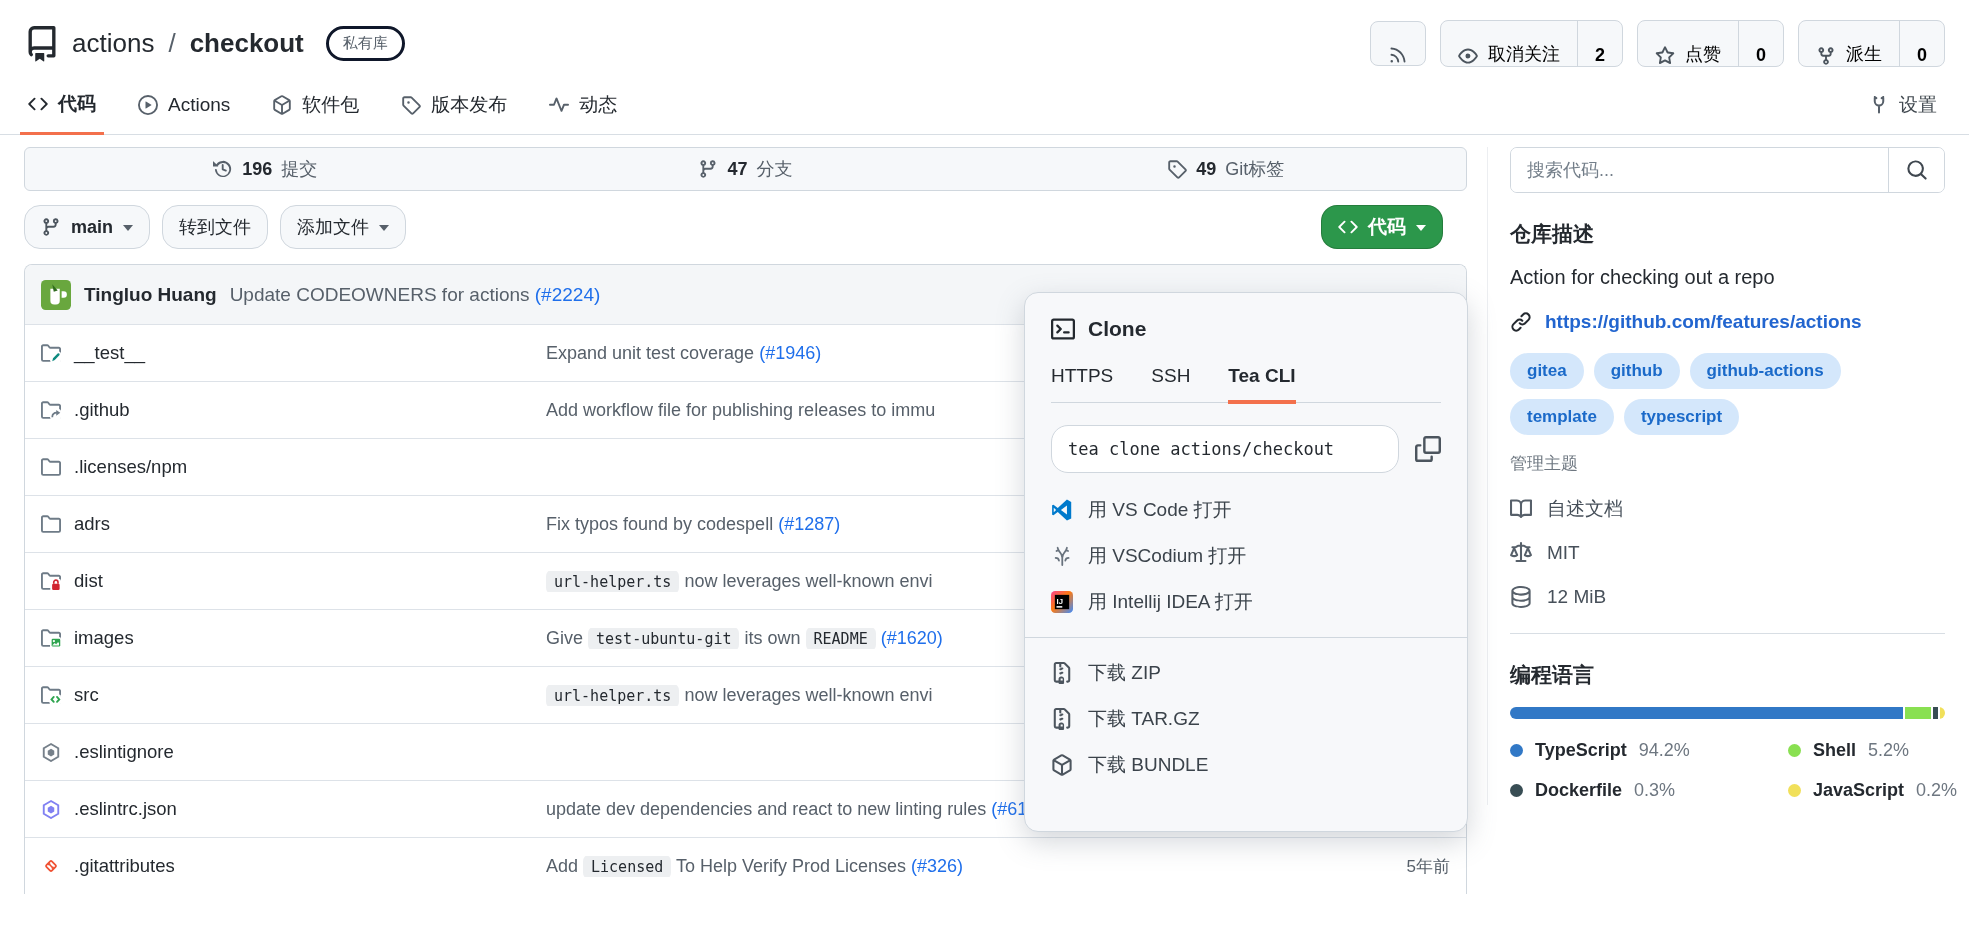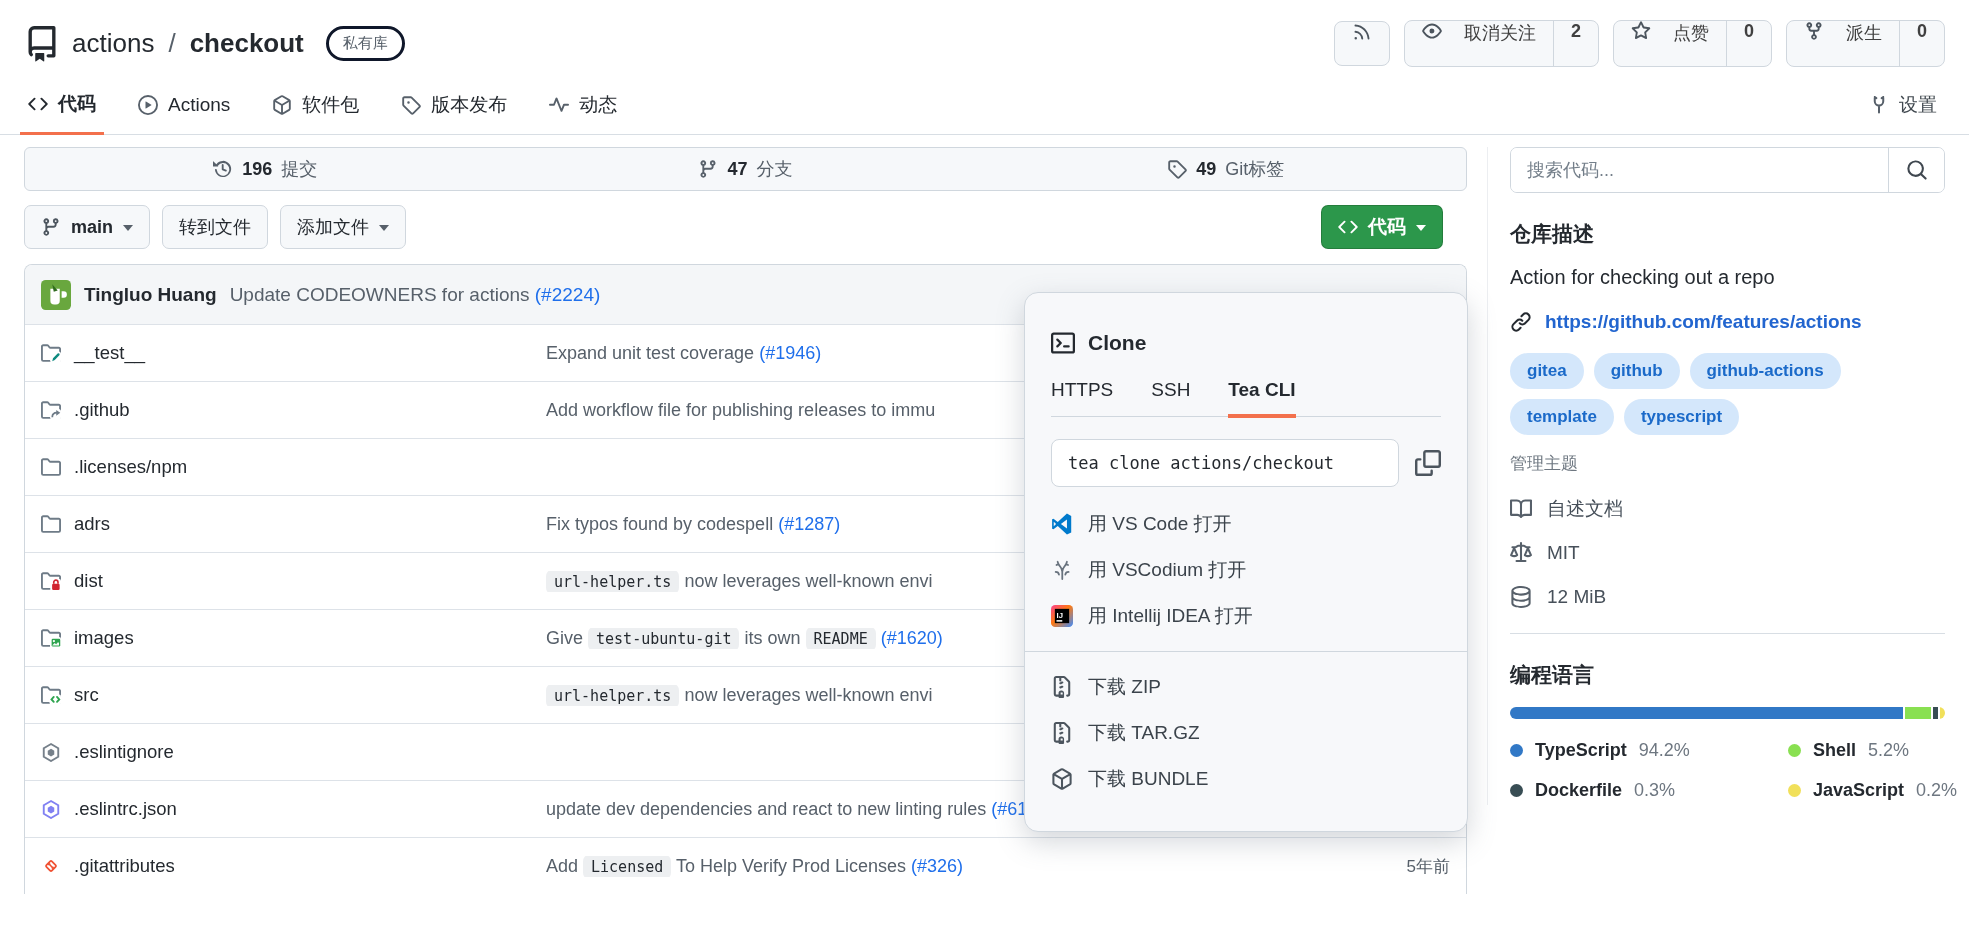--- a/index.html
+++ b/index.html
@@ -9,21 +9,21 @@
 .ic{display:inline-flex;align-items:center;justify-content:center;flex-shrink:0}
 
 .top{display:flex;align-items:center;padding:20px 24px 0 24px}
 .title-wrap{display:flex;align-items:center;gap:12px;color:#24292f}
 .repo-ic{color:#24292f}
 .owner{font-size:26px}
 .sep{font-size:26px;color:#57606a;margin:0 2px}
 .repo{font-size:26px;font-weight:700}
 .badge{font-size:15px;color:#57606a;border:3px solid #0f172a;border-radius:2em;padding:5px 14px;margin-left:10px;white-space:nowrap}
 .actions{margin-left:auto;display:flex;gap:14px;align-items:center}
-.btn{height:45px;background:#f6f8fa;border:1px solid #d0d7de;border-radius:8px;font-size:18px;display:inline-flex;align-items:flex-start;gap:22px;padding:0 17px;color:#404040;cursor:pointer;font-family:inherit}
+.btn{height:45px;background:#f6f8fa;border:1px solid #d0d7de;border-radius:8px;font-size:18px;display:inline-flex;align-items:flex-end;gap:10px;padding:0 17px;color:#000000;cursor:pointer;font-family:inherit}
 .btn .ic{color:#4c555e}
 .btn-group{display:flex;border:1px solid #d0d7de;border-radius:8px;overflow:hidden;background:#f6f8fa}
 .btn-group .btn{border:none;border-radius:0;background:transparent}
 .btn-group .count{border-left:1px solid #d0d7de;font-weight:700;padding:0 17px}
 
 .tabbar{margin-top:14px;padding:0 18px 0 20px;border-bottom:1px solid #d8dee4;display:flex;align-items:stretch}
 .tab{display:flex;gap:10px;align-items:center;padding:10px 8px 15px 8px;margin-right:26px;font-size:19px;color:#24292f}
 .tab .ic{color:#57606a}
 .tab.active{font-weight:700;border-bottom:3px solid #f3704c;margin-bottom:-1px}
 .tab.active .ic{color:#24292f}
@@ -32,48 +32,48 @@
 .content{display:flex;padding:12px 24px 0 24px;align-items:flex-start}
 .main{flex:1;min-width:0;margin-right:20px}
 .sidebar{width:458px;border-left:1px solid #eceef1;padding-left:22px;flex-shrink:0}
 
 .stats{height:44px;border:1px solid #d0d7de;background:#f6f8fa;border-radius:6px;display:flex;align-items:center}
 .stat{flex:1;display:flex;justify-content:center;align-items:center;gap:9px;color:#57606a;font-size:18px}
 .stat .ic{color:#57606a}
 .stat b{color:#24292f;font-weight:700}
 
 .toolbar{margin-top:14px;display:flex;gap:12px;align-items:center}
-.tbtn{height:44px;padding:0 16px;border:1px solid #d0d7de;background:#f6f8fa;border-radius:7px;font-size:18px;display:flex;gap:10px;align-items:center;color:#24292f;cursor:pointer;font-family:inherit}
+.tbtn{height:44px;padding:0 16px;border:1px solid #d0d7de;background:#f6f8fa;border-radius:16px;font-size:18px;display:flex;gap:10px;align-items:center;color:#24292f;cursor:pointer;font-family:inherit}
 .tbtn .ic{color:#4c555e}
 .tbtn b{font-weight:700}
 .caret{width:0;height:0;border:5px solid transparent;border-top:6px solid #57606a;margin-top:6px}
 .code-btn{margin-left:auto;margin-right:24px;background:#2c974b;border-color:rgba(27,93,42,.45);color:#fff;font-weight:600;font-size:19px}
 .code-btn .ic{color:#fff}
 .code-btn .caret{border-top-color:#fff}
 
 .filetable{margin-top:15px;border:1px solid #d0d7de;border-bottom:none;border-radius:8px 8px 0 0;overflow:hidden}
 .commit-row{height:59px;display:flex;align-items:center;padding:0 16px;gap:13px;background:#f4f6f8}
 .commit-row .author{font-weight:700;font-size:19px}
 .commit-row .cmsg{color:#57606a;font-size:19px;white-space:nowrap;overflow:hidden}
 .mlink{color:#1f6feb}
 .frow{height:57px;display:flex;align-items:center;padding:0 16px;border-top:1px solid #dde2e8;background:#fff}
 .fname{width:505px;flex-shrink:0;display:flex;gap:13px;align-items:center;font-size:18.5px;color:#24292f}
 .fname .ic{color:#6e7b87}
 .fmsg{flex:1;min-width:0;white-space:nowrap;overflow:hidden;color:#57606a;font-size:18px}
 .chip{background:rgba(175,184,193,.22);font-family:"DejaVu Sans Mono",monospace;font-size:15px;padding:3px 8px;border-radius:6px;color:#24292f}
 .ftime{width:110px;text-align:right;color:#57606a;font-size:17px;flex-shrink:0}
 
-.clone-panel{position:absolute;left:1024px;top:292px;width:444px;height:540px;background:#f7f8fa;border:1px solid #d0d7de;border-radius:14px;box-shadow:0 10px 28px rgba(100,110,125,.28);padding:38px 26px;z-index:20}
+.clone-panel{position:absolute;left:1024px;top:292px;width:444px;height:540px;background:#f7f8fa;border:1px solid #d0d7de;border-radius:14px;box-shadow:0 10px 28px rgba(100,110,125,.28);padding:24px 26px;z-index:20}
 .cp-head{display:flex;gap:13px;align-items:center;font-size:21px;font-weight:700;color:#24292f}
 .cp-head .ic{color:#24292f}
 .cp-tabs{display:flex;gap:38px;margin-top:24px;border-bottom:1px solid #d0d7de;font-size:19px;color:#24292f}
 .cp-tab{padding-bottom:13px}
 .cp-tab.active{border-bottom:4px solid #f3704c;margin-bottom:-2px;font-weight:600}
 .cmd-row{display:flex;gap:16px;margin-top:22px;align-items:center}
-.cmd{flex:1;height:48px;border:1px solid #d0d7de;border-radius:8px;background:#fff;font-family:"DejaVu Sans Mono",monospace;font-size:17px;padding:0 16px;color:#24292f;outline:none;min-width:0}
+.cmd{flex:1;height:48px;border:1px solid #d0d7de;border-radius:17px;background:#fff;font-family:"DejaVu Sans Mono",monospace;font-size:17px;padding:0 16px;color:#24292f;outline:none;min-width:0}
 .copy-btn{background:transparent;border:none;color:#4c555e;cursor:pointer;display:flex}
 .cp-list{margin-top:14px}
 .cp-item{display:flex;gap:15px;align-items:center;height:46px;font-size:19px;color:#3b434b}
 .cp-item .ic{color:#4c555e}
 .cp-divider{border:none;border-top:1px solid #d0d7de;margin:12px -26px}
 
 .search{display:flex;height:46px;border:1px solid #d0d7de;border-radius:7px;overflow:hidden;background:#fff}
 .search input{flex:1;border:none;outline:none;padding:0 16px;font-size:18px;font-family:inherit;color:#24292f;min-width:0}
 .search input::placeholder{color:#747f8a}
 .search button{width:56px;border:none;border-left:1px solid #d0d7de;background:#fff;color:#3f474f;cursor:pointer;display:flex;align-items:center;justify-content:center}

